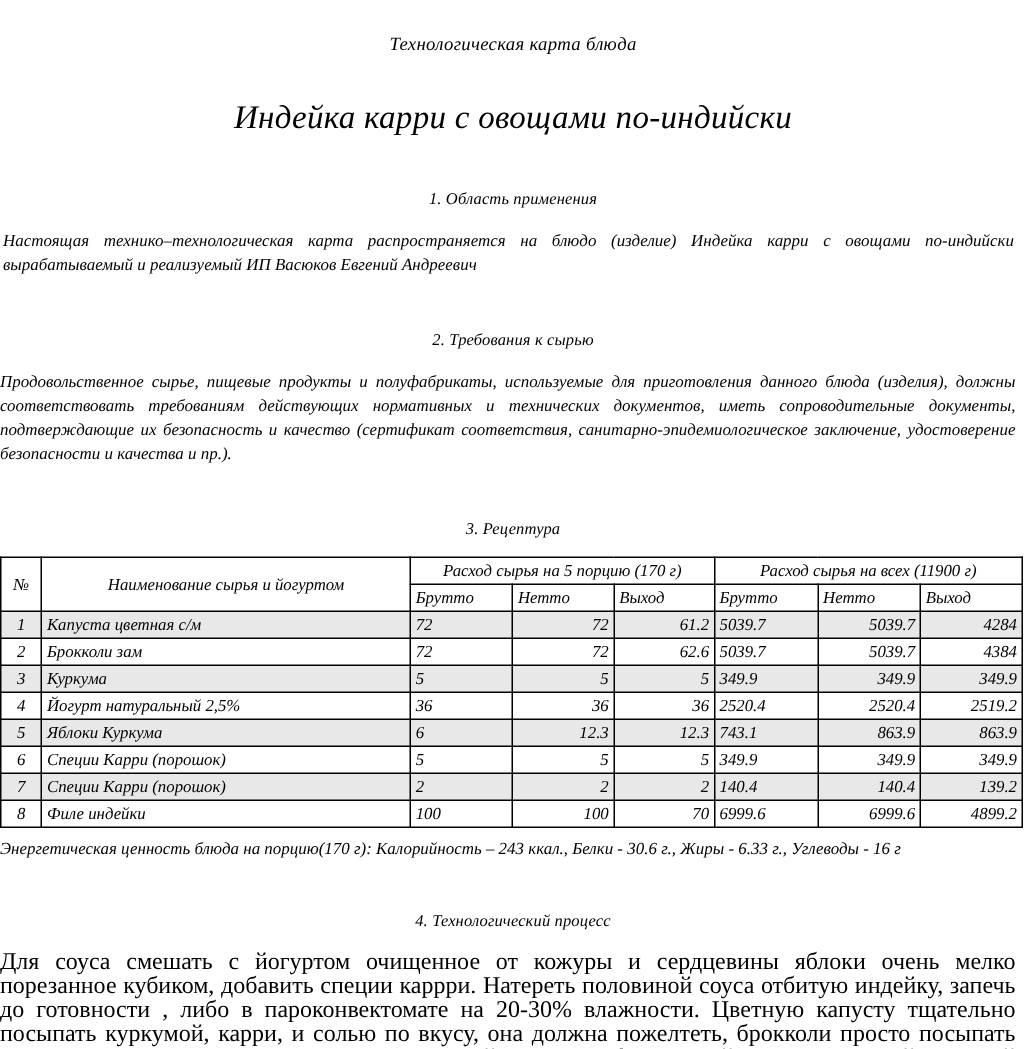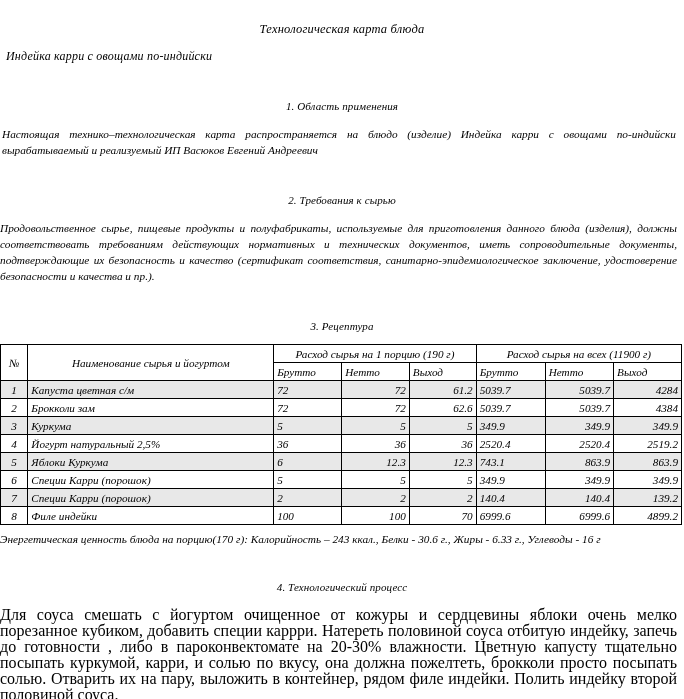--- a/index.html
+++ b/index.html
@@ -22,23 +22,24 @@
     padding: 0 6px;
   }
   .doc-title {
     text-align: center;
     font-style: italic;
     font-size: 12.5px;
     margin-top: 22px;
     letter-spacing: 0.2px;
   }
   .dish-title {
-    font-style: italic;
-    font-size: 12px;
-    margin-top: 12px;
+    text-align: center;
+    font-style: italic;
+    font-size: 22px;
+    margin-top: 28px;
     letter-spacing: 0.2px;
   }
   .section-heading {
     text-align: center;
     font-style: italic;
     font-size: 11px;
     margin-top: 36px;
     letter-spacing: 0.1px;
   }
   .para {
@@ -119,21 +120,21 @@
   <div class="section-heading">2. Требования к сырью</div>
   <div class="para s2">Продовольственное сырье, пищевые продукты и полуфабрикаты, используемые для приготовления данного блюда (изделия), должны соответствовать требованиям действующих нормативных и технических документов, иметь сопроводительные документы, подтверждающие их безопасность и качество (сертификат соответствия, санитарно-эпидемиологическое заключение, удостоверение безопасности и качества и пр.).</div>
 
   <div class="section-heading">3. Рецептура</div>
 
   <table class="recipe">
     <thead>
       <tr>
         <th class="col-num" rowspan="2">№</th>
         <th class="col-name" rowspan="2">Наименование сырья и йогуртом</th>
-        <th class="hdr-group" colspan="3">Расход сырья на 1 порцию (190 г)</th>
+        <th class="hdr-group" colspan="3">Расход сырья на 5 порцию (170 г)</th>
         <th class="hdr-group" colspan="3">Расход сырья на всех (11900 г)</th>
       </tr>
       <tr>
         <th class="col-val" style="text-align:left;padding-left:3px;">Брутто</th>
         <th class="col-val" style="text-align:left;padding-left:3px;">Нетто</th>
         <th class="col-val" style="text-align:left;padding-left:3px;">Выход</th>
         <th class="col-val2" style="text-align:left;padding-left:3px;">Брутто</th>
         <th class="col-val2" style="text-align:left;padding-left:3px;">Нетто</th>
         <th class="col-val2" style="text-align:left;padding-left:3px;">Выход</th>
       </tr>

